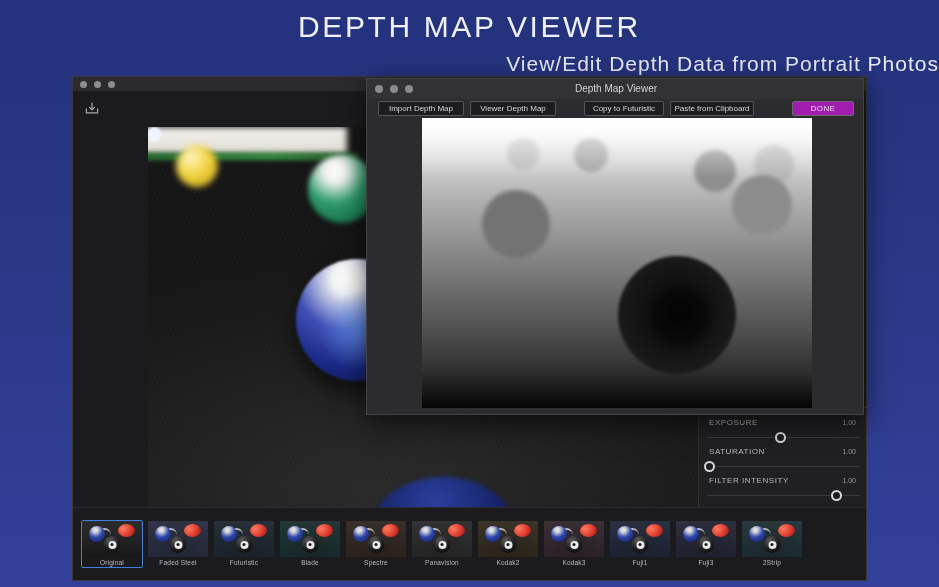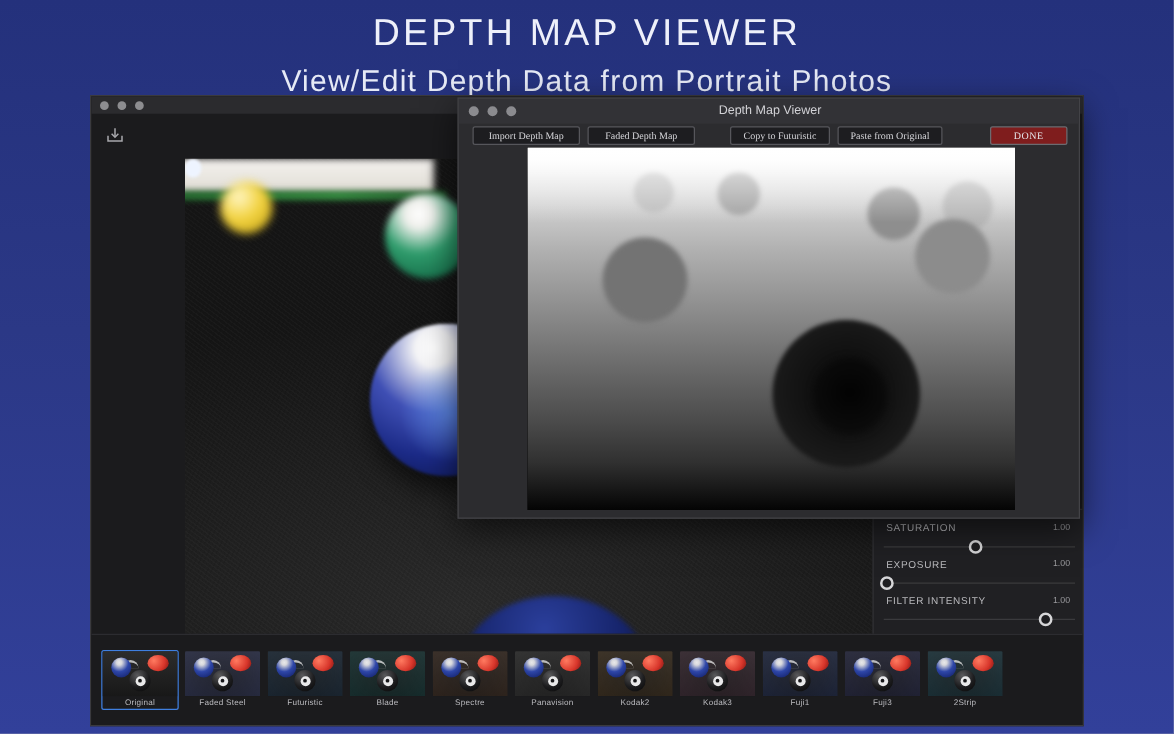--- a/index.html
+++ b/index.html
@@ -23,25 +23,26 @@
   }
   #promo-title {
     font-size: 30px;
     letter-spacing: 2.6px;
     font-weight: 300;
     line-height: 1;
     padding-top: 12px;
     color: #eef0fa;
   }
   #promo-subtitle {
-    font-size: 24px;
+    font-size: 21px;
     letter-spacing: 1.0px;
     font-weight: 300;
     padding-top: 10px;
     color: #e6eaf6;
+    text-align: right;
   }
 
   
   #app-window {
     position: absolute;
     left: 72px; top: 76px;
     width: 795px; height: 505px;
     background: #1b1b1d;
     border: 1px solid #3a3a3e;
     overflow: hidden;
@@ -262,29 +263,29 @@
     position: absolute; top: 20px; left: 0; width: 498px; height: 20px;
   }
   .tb-btn {
     position: absolute; top: 2px; height: 15px;
     background: #1d1d20;
     border: 1px solid #56565b;
     border-radius: 2px;
     color: #d5d5d9;
     font-size: 8px;
     display: flex; align-items: center; justify-content: center;
-    font-family: Liberation Serif, serif;
+    font-family: Liberation Sans, sans-serif;
   }
   #btn-import-depth { left: 11px; width: 86px; }
   #btn-export-depth { left: 103px; width: 86px; }
   #btn-copy-clip    { left: 217px; width: 80px; }
   #btn-paste-clip   { left: 303px; width: 84px; }
   #btn-done {
     left: 425px; width: 62px;
-    background: #7f1d1d; border-color: #6b6b70; color: #e4e4e8;
+    background: #a21caf; border-color: #6b6b70; color: #e4e4e8;
     font-size: 8px; letter-spacing: .4px;
   }
 
   #depth-image {
     position: absolute; left: 55px; top: 39px;
     width: 390px; height: 290px;
     overflow: hidden;
     background: #000;
   }
   .depth-bg {
@@ -361,28 +362,28 @@
     <div class="ball" id="ball-blue-main"></div>
     <div id="ball-specular"></div>
     <div class="ball" id="ball-blue-lower"></div>
   </div>
 
   <div id="adjust-panel">
 
     <div class="slider-row">
       <div class="slider-track"></div>
       <div class="slider-knob" style="left:45%"></div>
-      <div class="slider-label">SATURATION</div>
+      <div class="slider-label">EXPOSURE</div>
       <div class="slider-value">1.00</div>
     </div>
 
     <div class="slider-row">
       <div class="slider-track"></div>
       <div class="slider-knob" style="left:45%"></div>
-      <div class="slider-label">EXPOSURE</div>
+      <div class="slider-label">SATURATION</div>
       <div class="slider-value">1.00</div>
     </div>
 
 
     <div class="slider-row">
       <div class="slider-track"></div>
       <div class="slider-knob" style="left:3%"></div>
       <div class="slider-label">FILTER INTENSITY</div>
       <div class="slider-value">1.00</div>
     </div>
@@ -515,23 +516,23 @@
     <div id="modal-traffic">
       <span class="tl"></span>
       <span class="tl"></span>
       <span class="tl"></span>
     </div>
     <div id="modal-title">Depth Map Viewer</div>
   </div>
 
   <div id="modal-toolbar">
     <div class="tb-btn" id="btn-import-depth">Import Depth Map</div>
-    <div class="tb-btn" id="btn-export-depth">Faded Depth Map</div>
+    <div class="tb-btn" id="btn-export-depth">Viewer Depth Map</div>
     <div class="tb-btn" id="btn-copy-clip">Copy to Futuristic</div>
-    <div class="tb-btn" id="btn-paste-clip">Paste from Original</div>
+    <div class="tb-btn" id="btn-paste-clip">Paste from Clipboard</div>
     <div class="tb-btn" id="btn-done">DONE</div>
   </div>
 
   <div id="depth-image">
     <div class="depth-bg"></div>
     <div class="depth-ball d1"></div>
     <div class="depth-ball d2"></div>
     <div class="depth-ball d3"></div>
     <div class="depth-ball d4"></div>
     <div class="depth-ball d5"></div>

